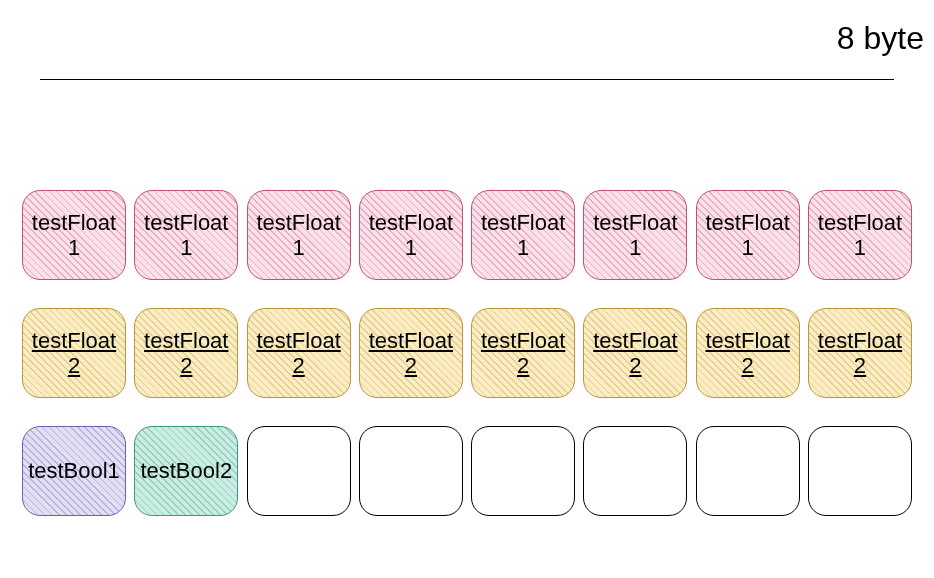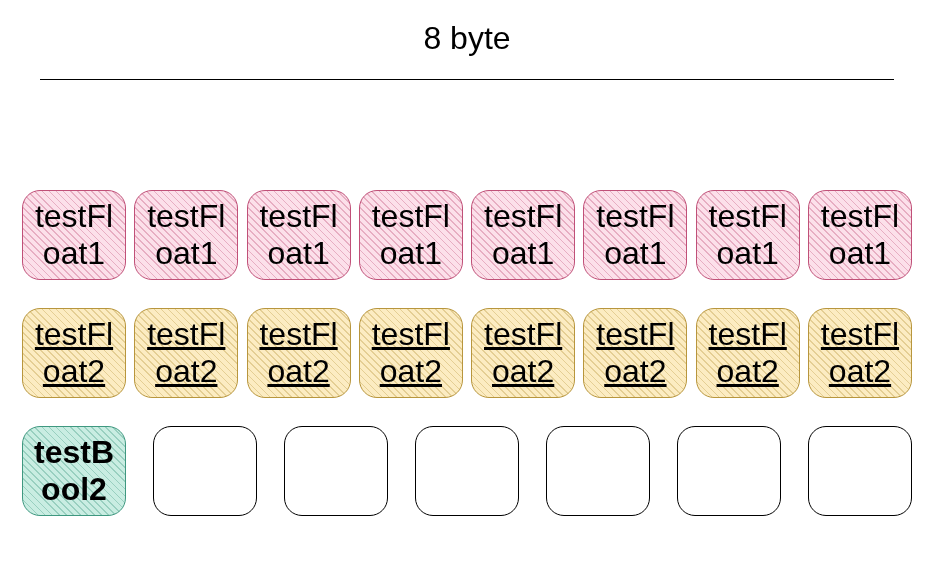--- a/index.html
+++ b/index.html
@@ -9,21 +9,21 @@
     }
     body {
       width: 934px;
       height: 578px;
       font-family: Arial, Helvetica, sans-serif;
       background: white;
       position: relative;
       padding: 20px 10px;
     }
     .title {
-      text-align: center;
+      text-align: right;
       font-size: 32px;
       font-weight: 400;
       margin-bottom: 22px;
     }
     .hr-line {
       border: none;
       border-top: 1.5px solid #000;
       margin: 0 30px 110px 30px;
     }
     .row {
@@ -34,21 +34,21 @@
     }
     .cell {
       width: 104px;
       height: 90px;
       border: 1.5px solid #000;
       border-radius: 18px;
       display: flex;
       align-items: center;
       justify-content: center;
       text-align: center;
-      font-size: 32px;
+      font-size: 22px;
       line-height: 1.15;
       position: relative;
       overflow: hidden;
     }
     .cell span {
       position: relative;
       z-index: 2;
       word-break: break-all;
       padding: 0 4px;
     }
@@ -89,21 +89,20 @@
     .hatch-teal {
       background-color: #c9ede2;
       border-color: #3f9880;
       background-image: repeating-linear-gradient(
         45deg,
         rgba(63,152,128,0.35) 0,
         rgba(63,152,128,0.35) 1.2px,
         transparent 1.2px,
         transparent 5px
       );
-      font-weight: bold;
     }
     .empty {
       background: white;
     }
   </style>
 </head>
 <body>
 
 <div class="title">8 byte</div>
 <hr class="hr-line">
@@ -156,20 +155,23 @@
     </div>
   <div class="cell hatch-yellow">
       <span>testFloat2</span>
     </div>
   <div class="cell hatch-yellow">
       <span>testFloat2</span>
     </div>
 </div>
 
 <div class="row">
+  <div class="cell hatch-purple">
+      <span>testBool1</span>
+    </div>
   <div class="cell hatch-teal">
       <span>testBool2</span>
     </div>
   <div class="cell empty">
       <span></span>
     </div>
   <div class="cell empty">
       <span></span>
     </div>
   <div class="cell empty">

